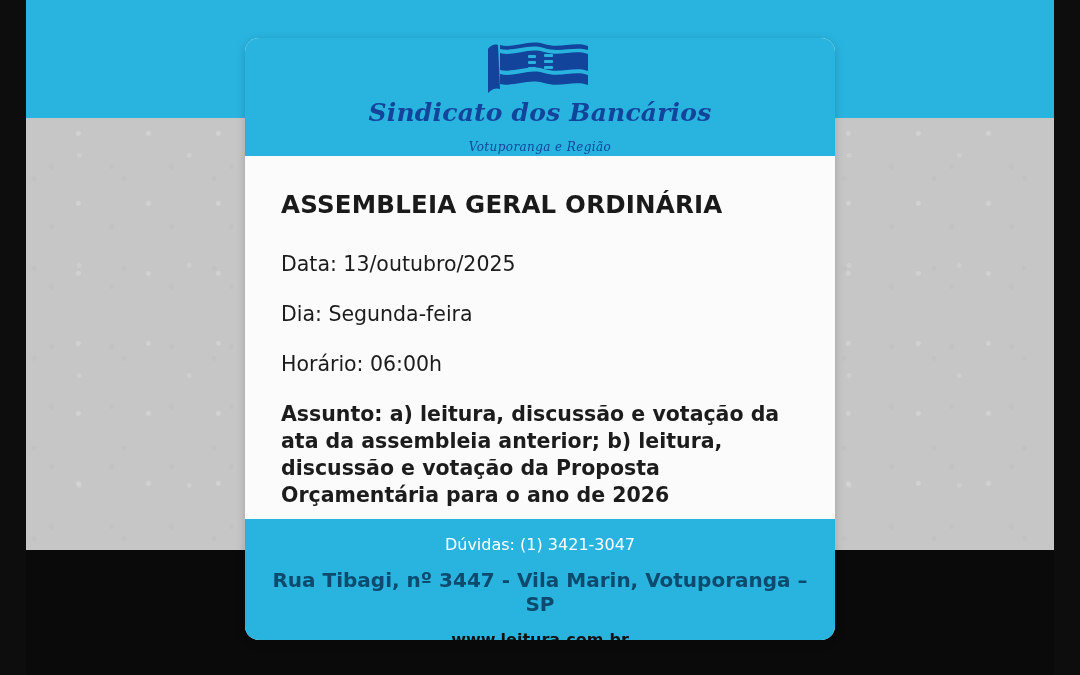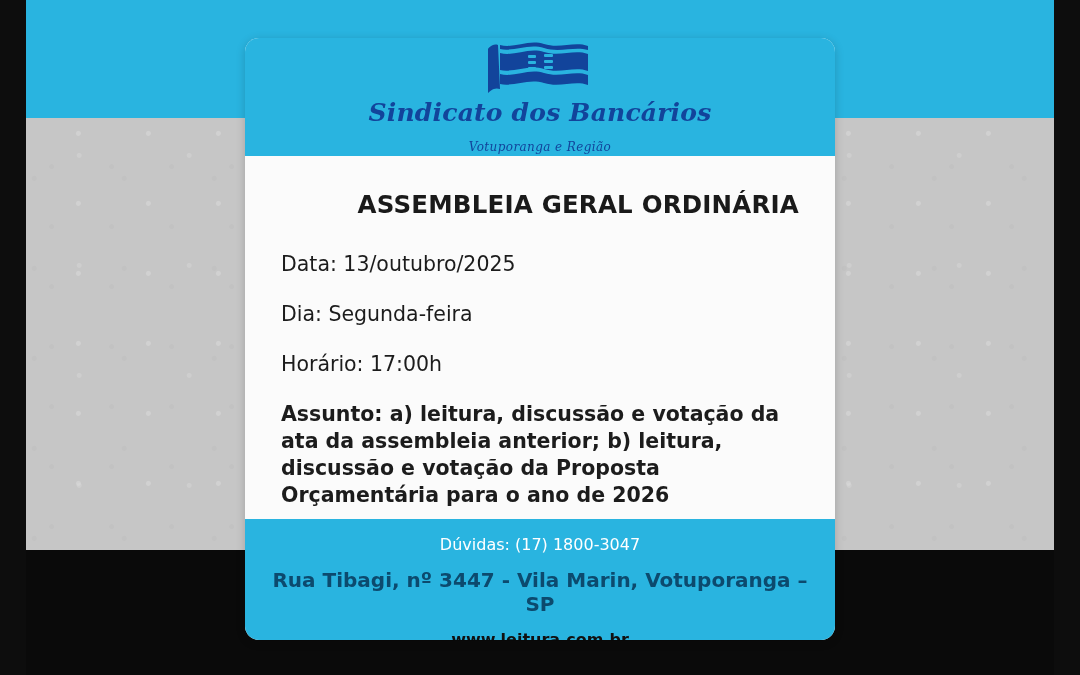--- a/index.html
+++ b/index.html
@@ -117,21 +117,21 @@
   }
 
   .card-body {
     background: #fbfbfb;
     flex: 1 1 auto;
     padding: 34px 36px 10px 36px;
     box-sizing: border-box;
   }
 
   .title {
-    text-align: right;
+    text-align: left;
     font-family: "DejaVu Sans", sans-serif;
     font-weight: bold;
     font-size: 24.5px;
     color: #1a1a1a;
     margin: 0 0 32px 0;
     letter-spacing: .2px;
   }
 
   .line {
     font-family: "DejaVu Sans", sans-serif;
@@ -210,24 +210,24 @@
         </span>
         <span class="logo-name">Sindicato dos Bancários</span>
         <span class="logo-sub">Votuporanga e Região</span>
       </div>
     </div>
 
     <div class="card-body">
       <h1 class="title">ASSEMBLEIA GERAL ORDINÁRIA</h1>
       <p class="line">Data: 13/outubro/2025</p>
       <p class="line">Dia: Segunda-feira</p>
-      <p class="line">Horário: 17:00h</p>
+      <p class="line">Horário: 06:00h</p>
       <p class="line subject">Assunto: a) leitura, discussão e votação da ata da assembleia anterior; b) leitura, discussão e votação da Proposta Orçamentária para o ano de 2026</p>
     </div>
 
     <div class="card-footer">
-      <p class="foot-phone">Dúvidas: (17) 1800-3047</p>
+      <p class="foot-phone">Dúvidas: (1) 3421-3047</p>
       <p class="foot-address">Rua  Tibagi, nº 3447 - Vila Marin, Votuporanga –SP</p>
       <p class="foot-site">www.leitura.com.br</p>
     </div>
 
   </div>
 </div>
 
 </body></html>

